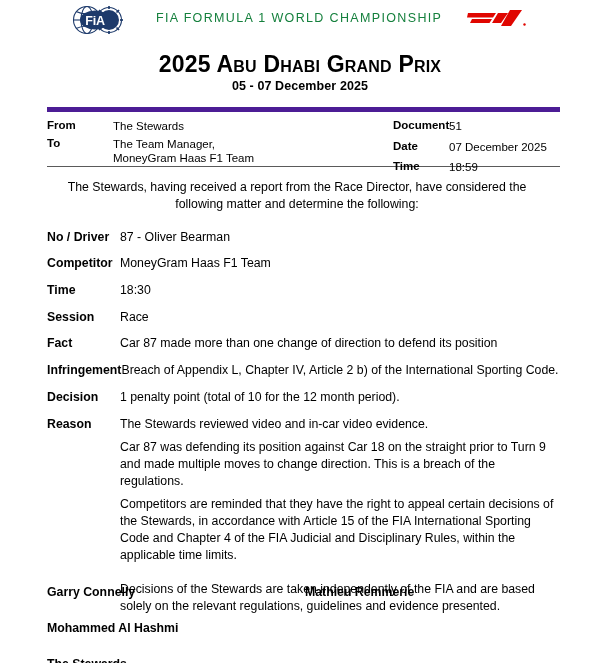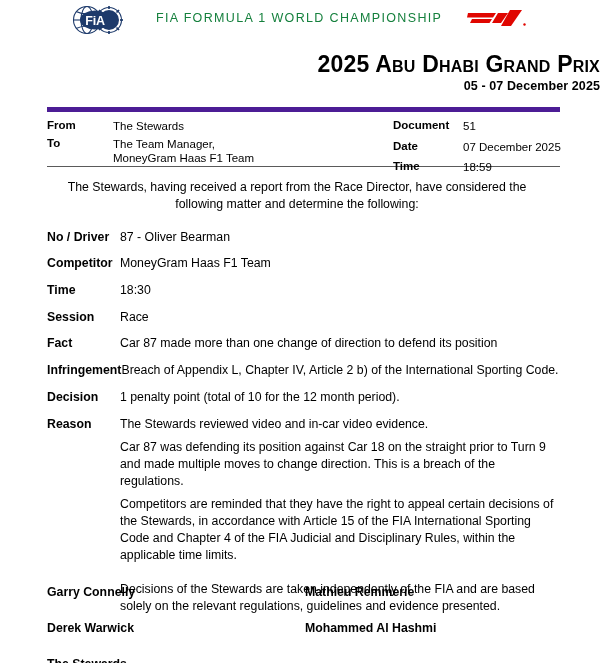--- a/index.html
+++ b/index.html
@@ -41,21 +41,21 @@
   .f1-logo {
     position: absolute;
     left: 466px;
     top: 6px;
     width: 62px;
     height: 24px;
   }
 
   
   .title-block {
-    text-align: right;
+    text-align: center;
     margin-top: 12px;
   }
   .gp-title {
     font-size: 23px;
     font-weight: bold;
     font-variant: small-caps;
     letter-spacing: 0.2px;
     line-height: 1.05;
   }
   .gp-dates {
@@ -91,21 +91,21 @@
     display: flex;
     align-items: flex-start;
     margin-bottom: 3px;
   }
   .meta-row .lbl {
     font-size: 11.5px;
     font-weight: bold;
     flex: 0 0 auto;
   }
   .meta-left .lbl { width: 66px; }
-  .meta-right .lbl { width: 70px; }
+  .meta-right .lbl { width: 56px; }
   .meta-row .val {
     font-size: 11.5px;
     font-weight: normal;
     line-height: 1.25;
   }
   .meta-right .meta-row { margin-bottom: 6px; }
 
   
   .intro {
     margin: 12px 47px 0 47px;
@@ -304,20 +304,19 @@
     </div>
   </div>
 </div>
 
 <div class="signatures">
   <div class="sig-row">
     <div class="sig-col-a">Garry Connelly</div>
     <div class="sig-col-b">Mathieu Remmerie</div>
   </div>
   <div class="sig-row">
-    <div class="sig-col-a">Derek Warwick</div>
     <div class="sig-col-b">Mohammed Al Hashmi</div>
   </div>
   <div class="sig-row">
     <div class="sig-col-a">The Stewards</div>
     <div class="sig-col-b"></div>
   </div>
 </div>
 
 </body></html>

